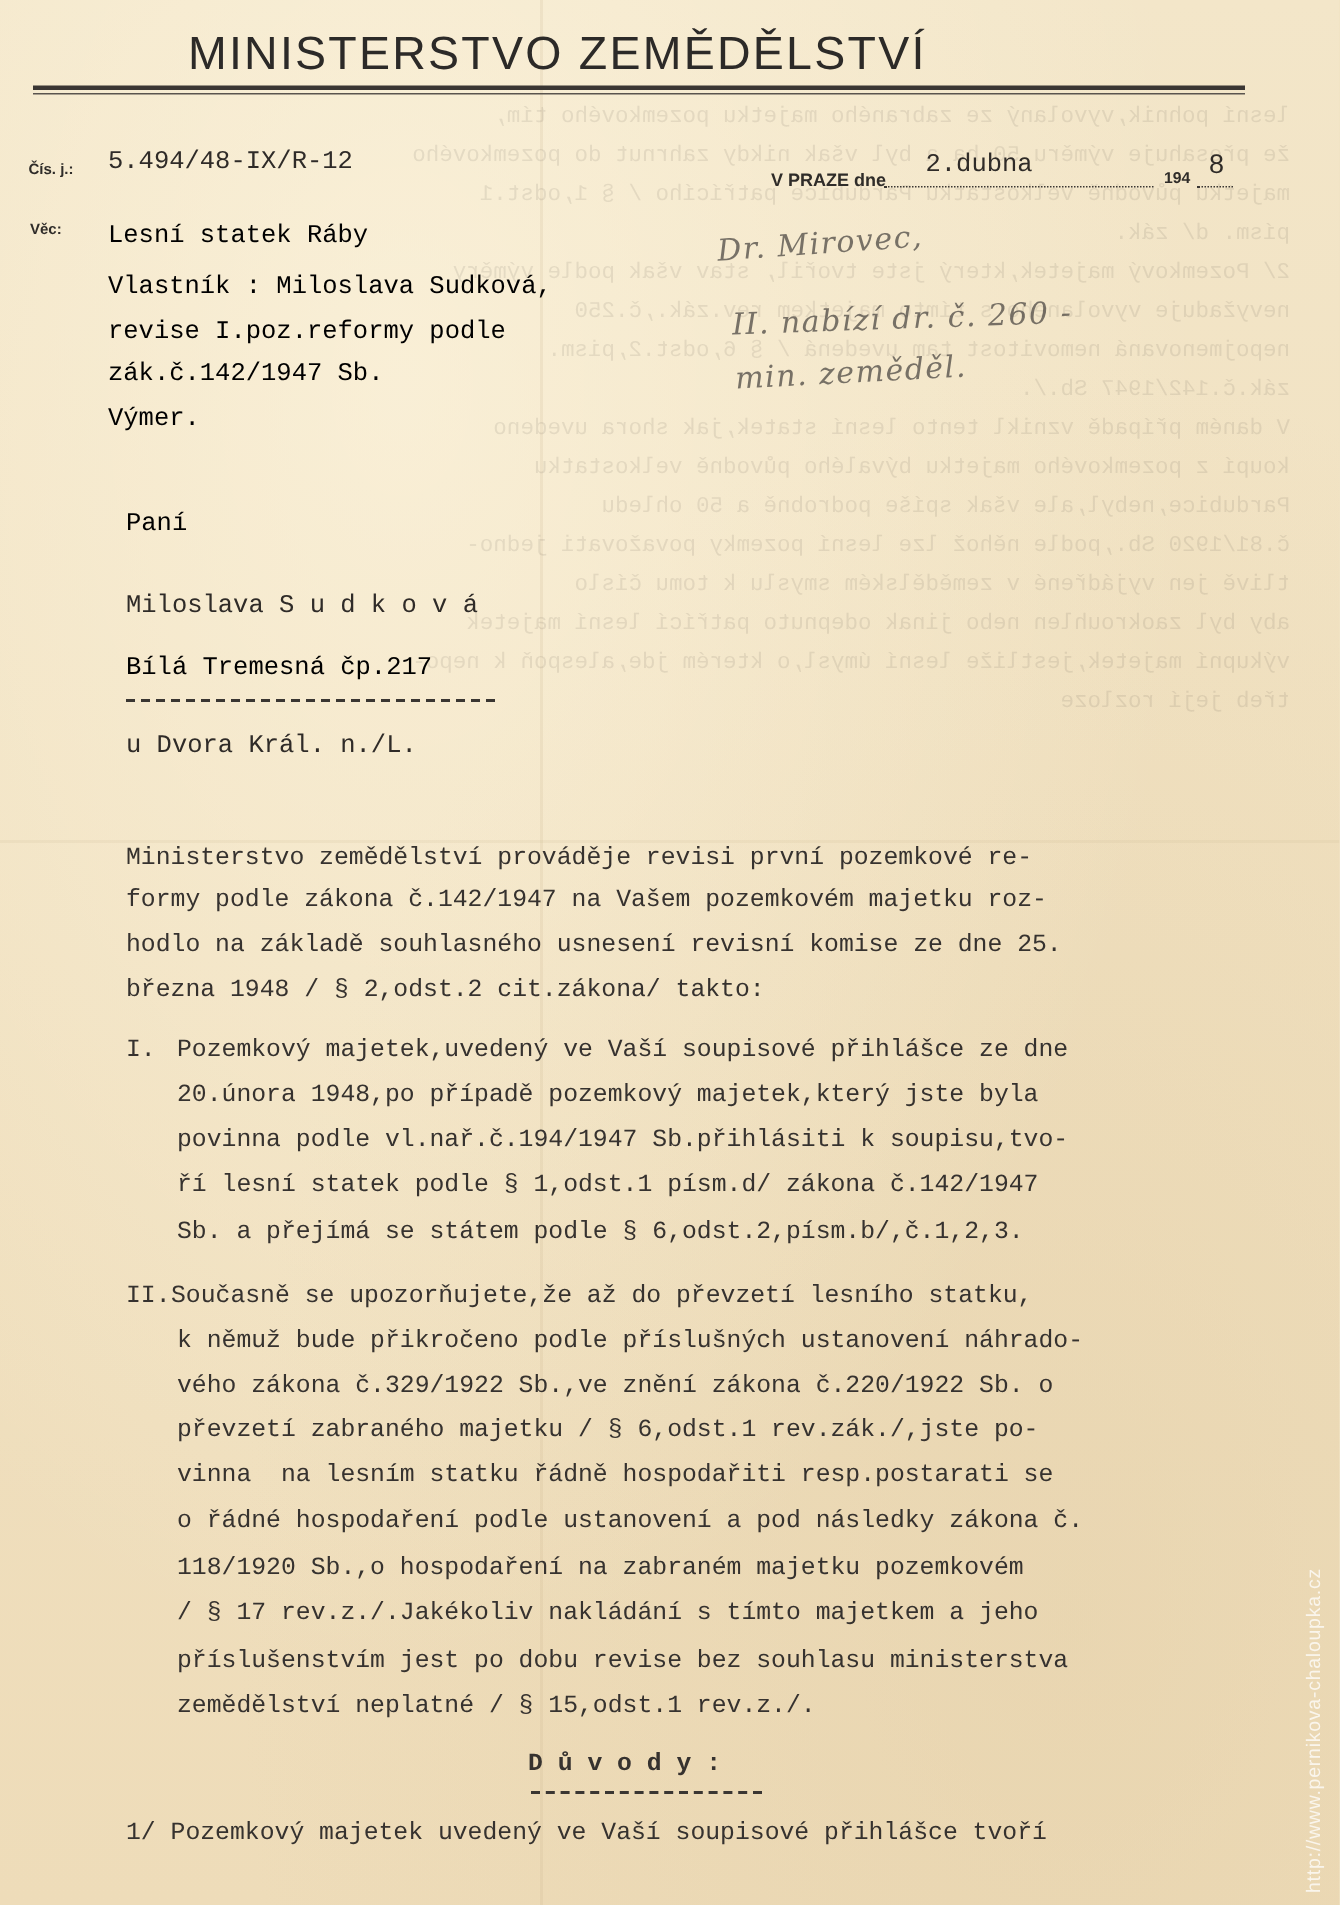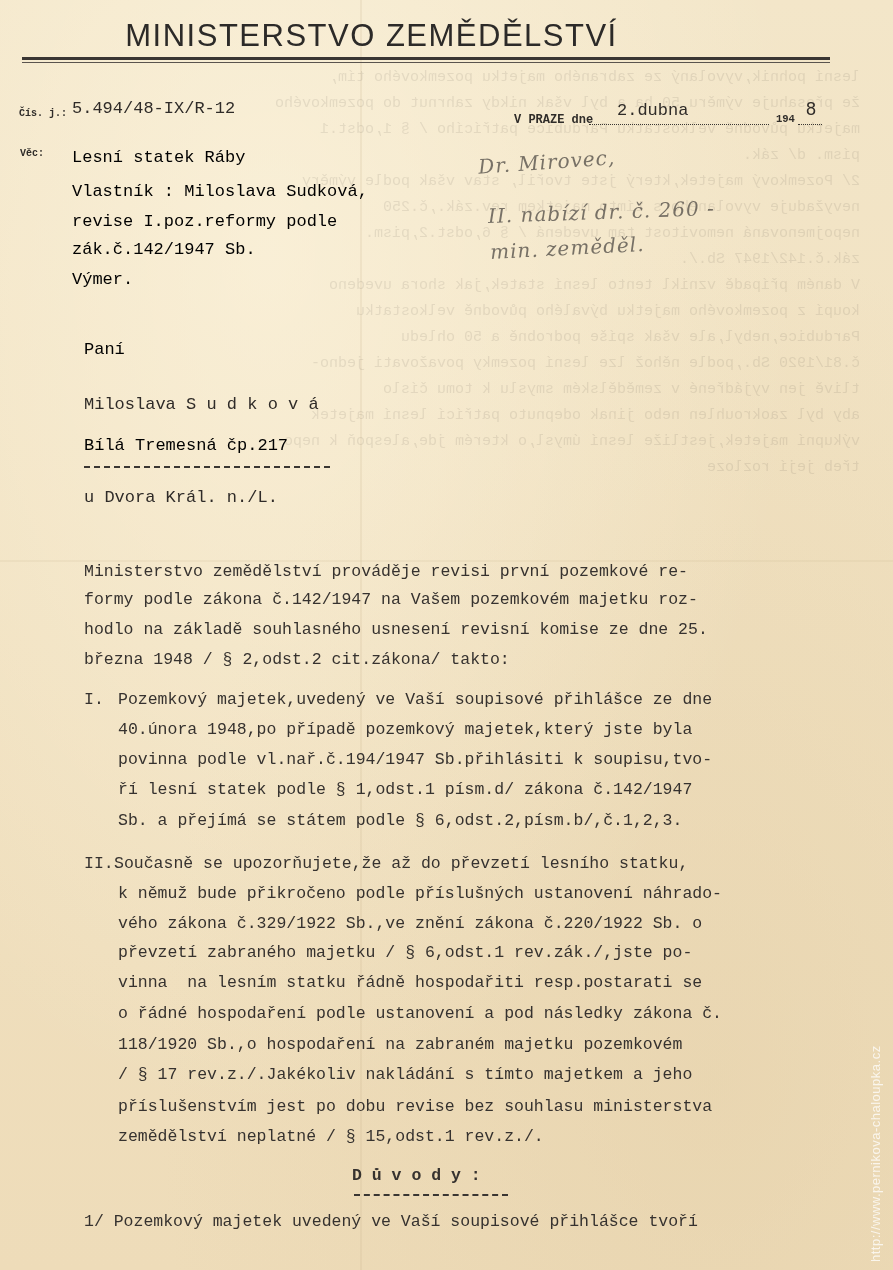--- a/index.html
+++ b/index.html
@@ -30,21 +30,21 @@
   }
 
   .letterhead {
     position: absolute; left: 0; top: 18px; width: 743px; text-align: center;
     font-family: "Liberation Sans", "DejaVu Sans", sans-serif;
     font-size: 31px; letter-spacing: 1.5px; color: #2c2a28; font-weight: 400;
   }
   .rule-thick { position: absolute; left: 22px; top: 57px; width: 808px; height: 3px; background: #3a3633; }
   .rule-thin  { position: absolute; left: 22px; top: 62px; width: 808px; height: 1px; background: #5a544e; }
 
-  .lbl { position: absolute; font-family: Liberation Mono, monospace; font-size: 10px; font-weight: 700; color: #2f2c29; }
+  .lbl { position: absolute; font-family: Liberation Sans, sans-serif; font-size: 10px; font-weight: 700; color: #2f2c29; }
   .tw { position: absolute; font-size: 17px; white-space: pre; color: #000000; }
   .tw.dark { color: #2f2b28; }
 
   .date-area { position: absolute; left: 514px; top: 105px; width: 320px; height: 24px; }
   .dots { position: absolute; border-bottom: 1.5px dotted #3a3632; height: 0; }
 
   .hand {
     position: absolute; font-family: "DejaVu Serif", serif; font-style: italic;
     color: rgba(70,66,62,0.72); font-size: 20px; white-space: pre; letter-spacing: 1px;
   }
@@ -124,21 +124,21 @@
 <div>
   <span class="line" style="left:84px; top:562px;">Ministerstvo zemědělství prováděje revisi první pozemkové re-</span>
   <span class="line" style="left:84px; top:590px;">formy podle zákona č.142/1947 na Vašem pozemkovém majetku roz-</span>
   <span class="line" style="left:84px; top:620px;">hodlo na základě souhlasného usnesení revisní komise ze dne 25.</span>
   <span class="line" style="left:84px; top:650px;">března 1948 / § 2,odst.2 cit.zákona/ takto:</span>
 </div>
 
 <div>
   <span class="line" style="left:84px; top:690px;">I.</span>
   <span class="line" style="left:118px; top:690px;">Pozemkový majetek,uvedený ve Vaší soupisové přihlášce ze dne</span>
-  <span class="line" style="left:118px; top:720px;">40.února 1948,po případě pozemkový majetek,který jste byla</span>
+  <span class="line" style="left:118px; top:720px;">20.února 1948,po případě pozemkový majetek,který jste byla</span>
   <span class="line" style="left:118px; top:750px;">povinna podle vl.nař.č.194/1947 Sb.přihlásiti k soupisu,tvo-</span>
   <span class="line" style="left:118px; top:780px;">ří lesní statek podle § 1,odst.1 písm.d/ zákona č.142/1947</span>
   <span class="line" style="left:118px; top:811px;">Sb. a přejímá se státem podle § 6,odst.2,písm.b/,č.1,2,3.</span>
 </div>
 
 <div>
   <span class="line" style="left:84px; top:854px;">II.</span>
   <span class="line" style="left:114px; top:854px;">Současně se upozorňujete,že až do převzetí lesního statku,</span>
   <span class="line" style="left:118px; top:884px;">k němuž bude přikročeno podle příslušných ustanovení náhrado-</span>
   <span class="line" style="left:118px; top:914px;">vého zákona č.329/1922 Sb.,ve znění zákona č.220/1922 Sb. o</span>

